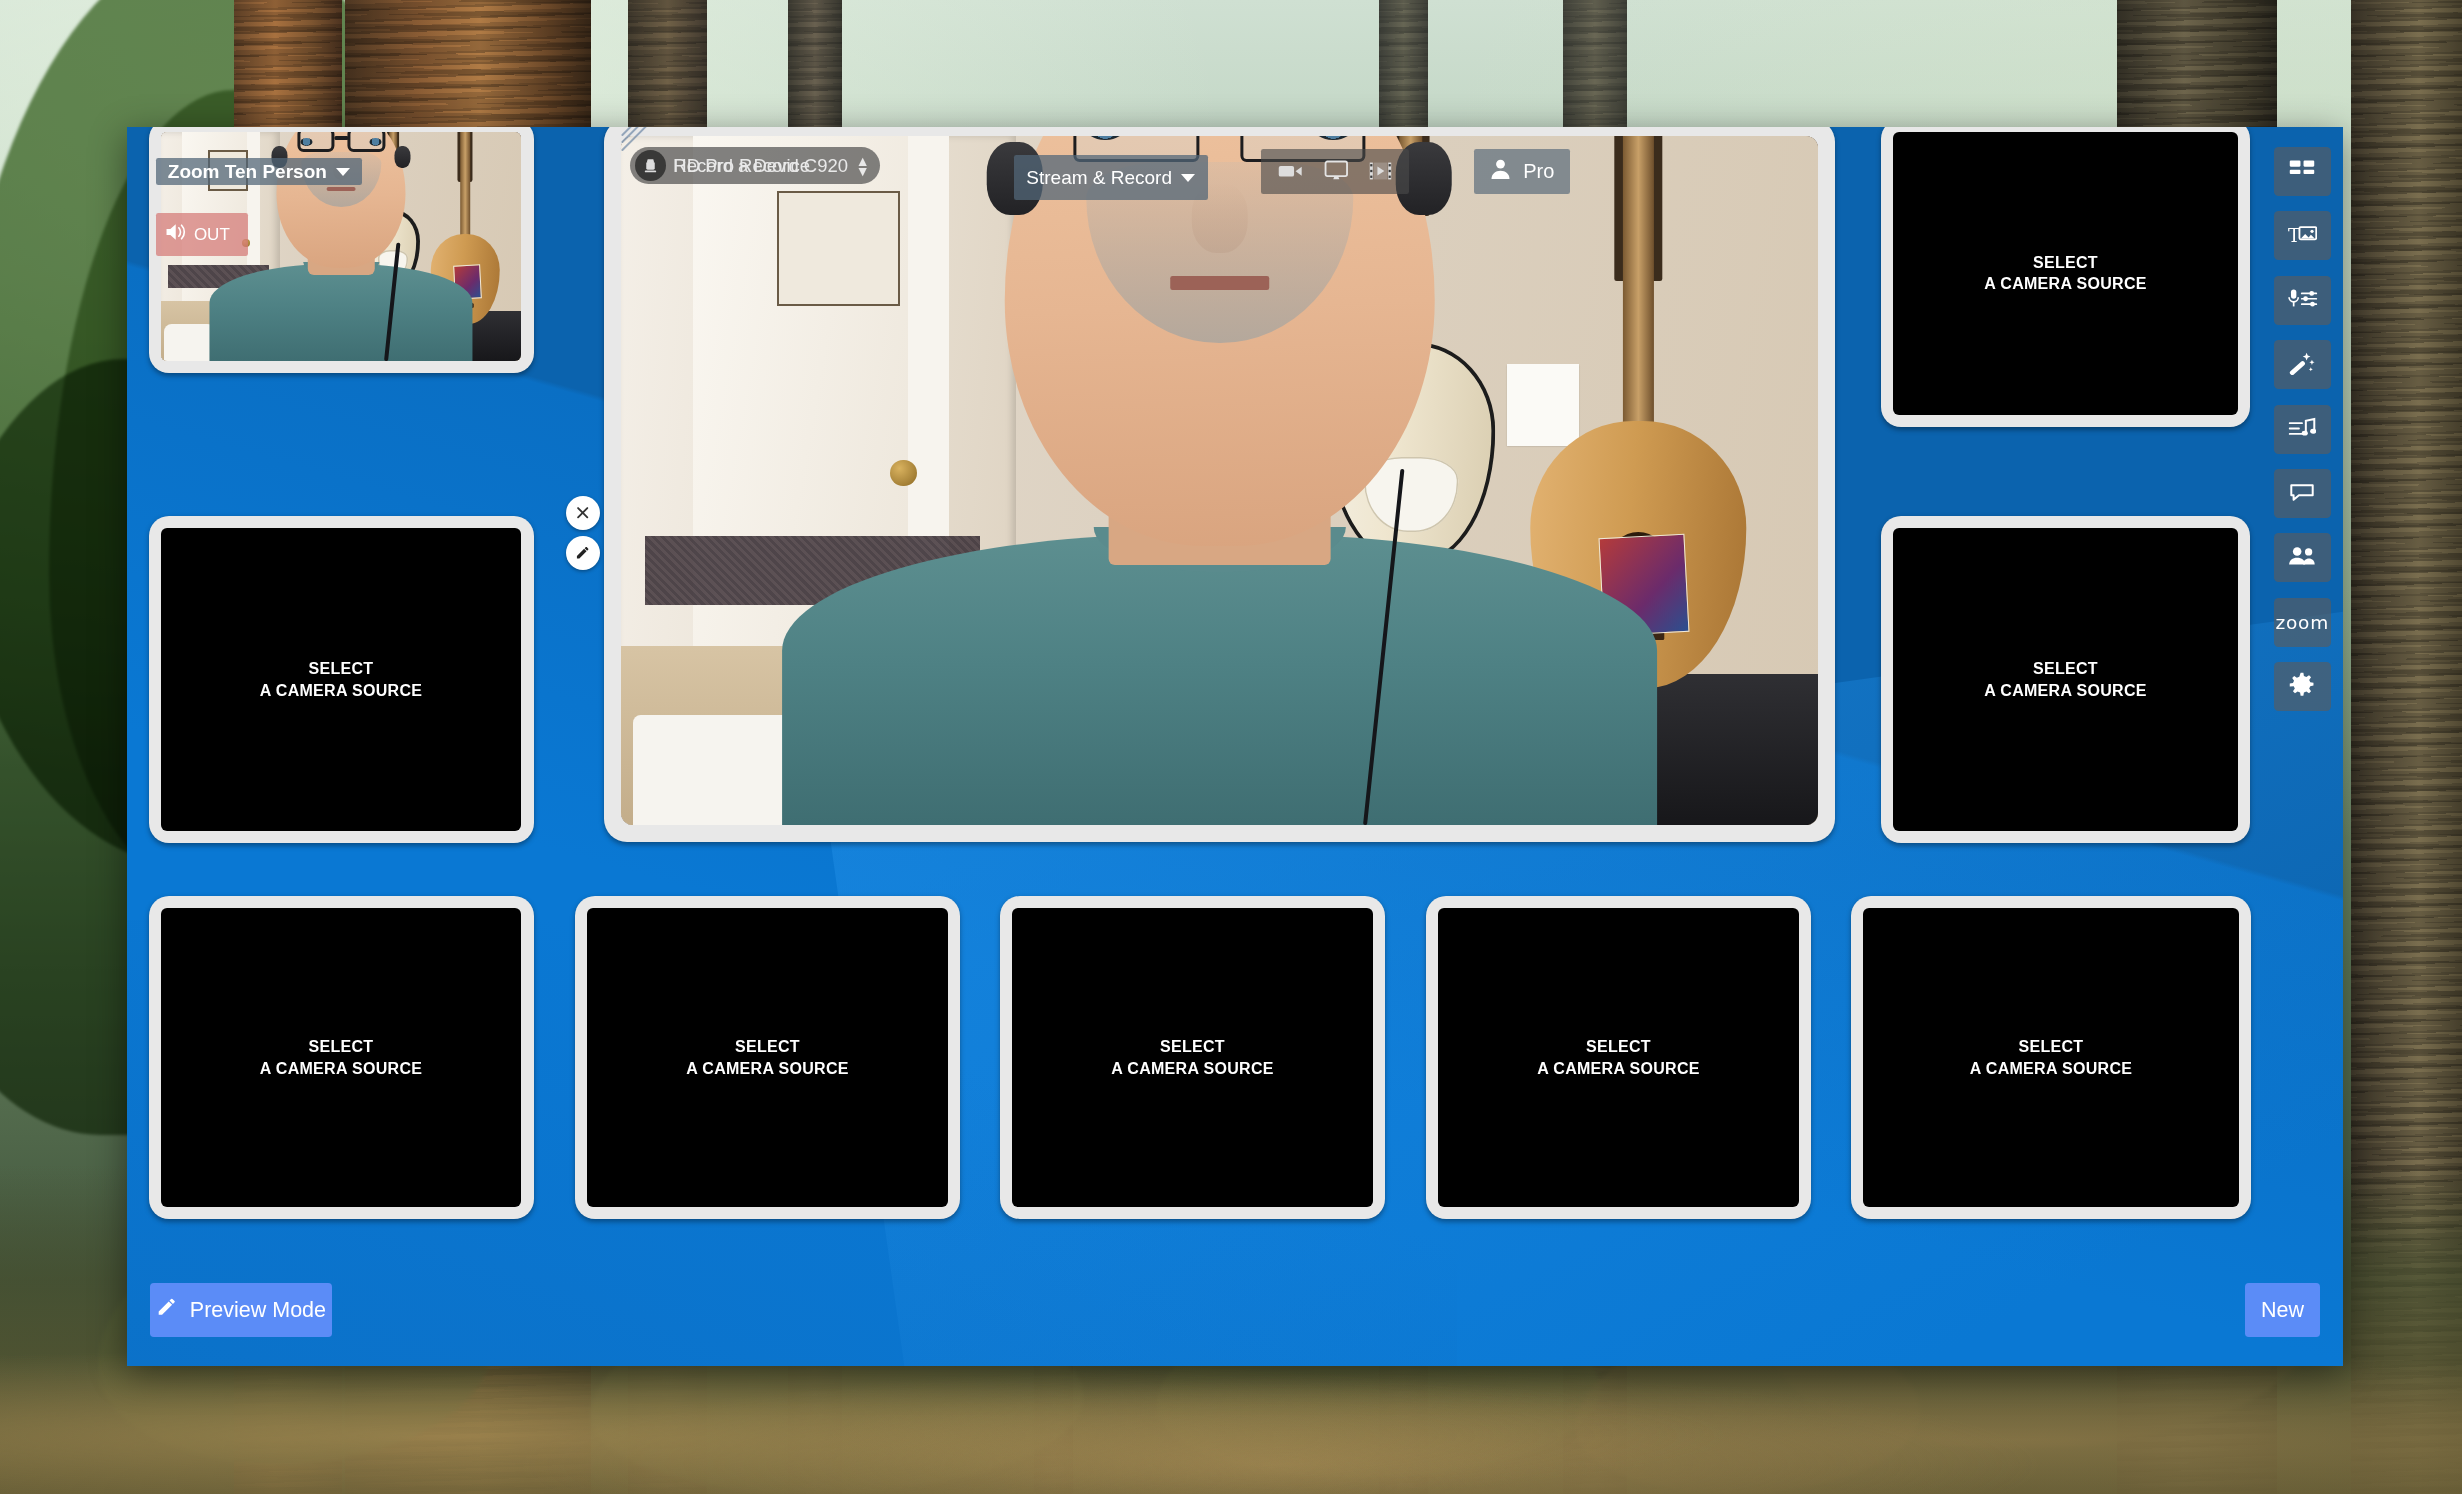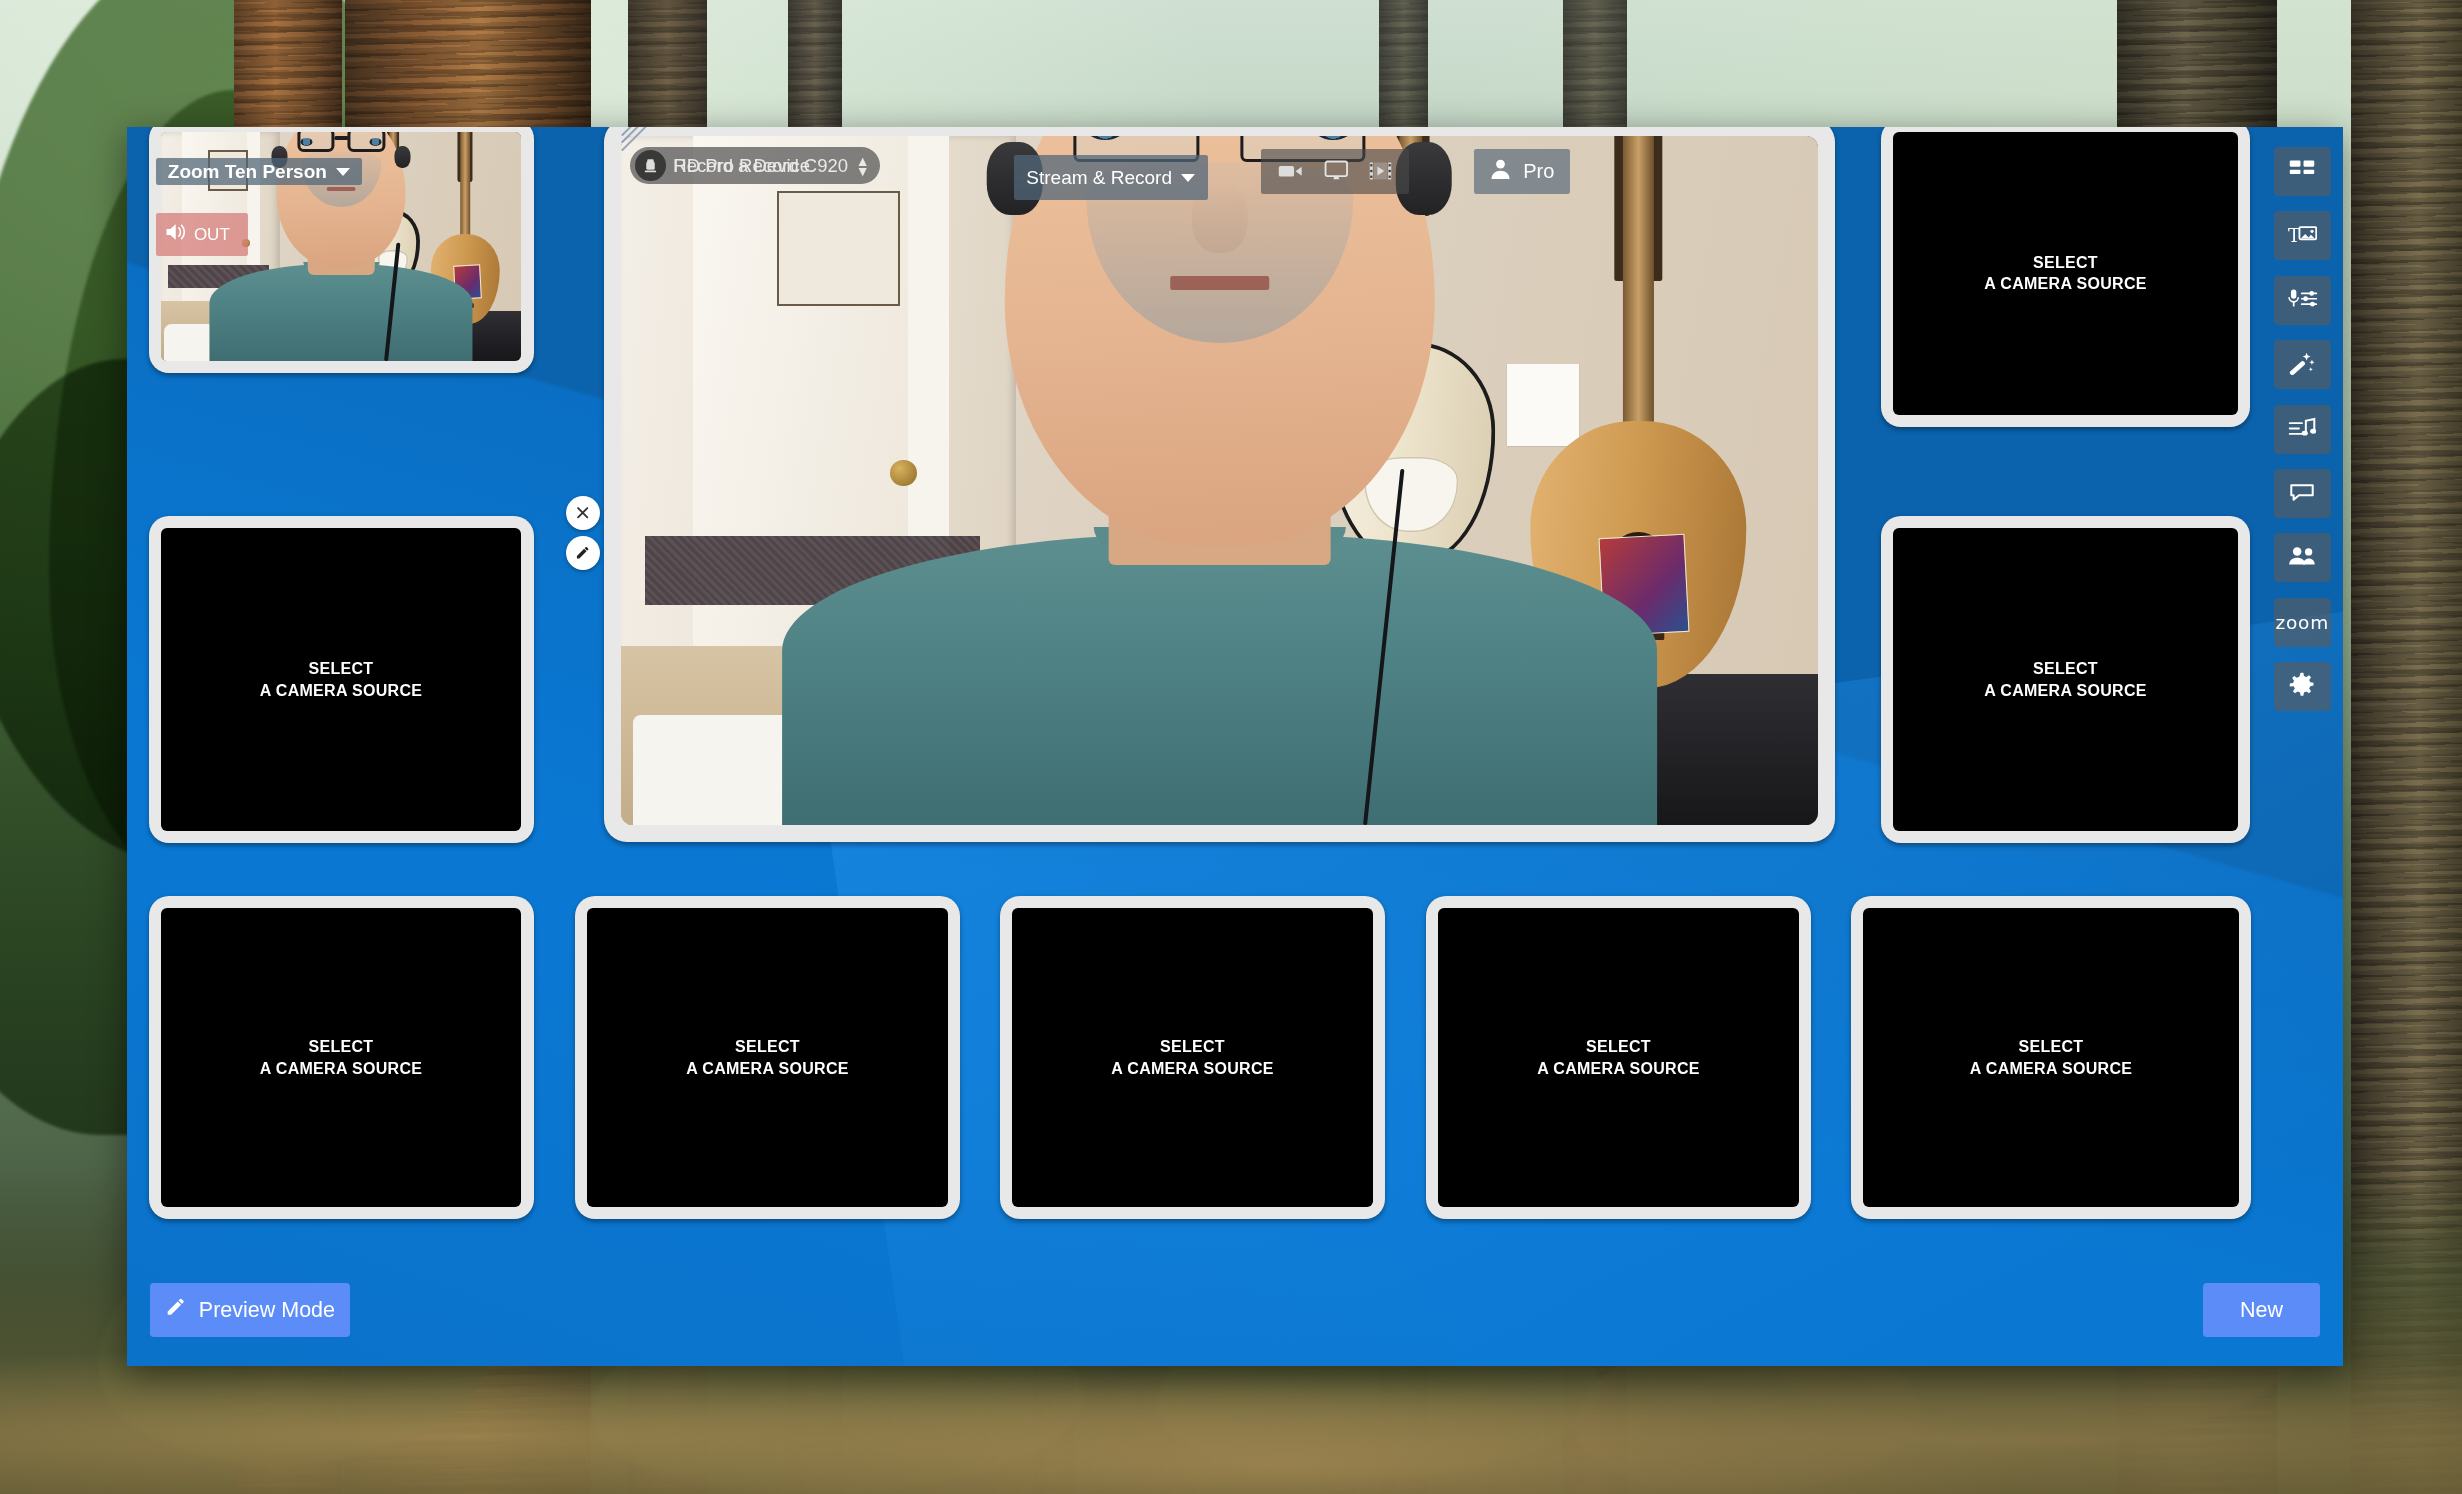--- a/index.html
+++ b/index.html
@@ -212,24 +212,24 @@
   .rail-btn{
     width:57px;height:49px;border-radius:4.6px;background:rgba(92,92,92,.62);
     display:flex;align-items:center;justify-content:center;color:#fff;
   }
   .rail-btn.word{font-size:18.5px;letter-spacing:0.8px;font-family:"DejaVu Sans",sans-serif;}
 
   
   .btn-blue{
     position:absolute;background:#5b8cf7;color:#fff;border-radius:3.8px;
     display:flex;align-items:center;gap:12.3px;
-    padding:0 15px;box-sizing:border-box;height:54px;font-size:21.5px;justify-content:center;
+    padding:0 6px;box-sizing:border-box;height:54px;font-size:21.5px;justify-content:center;
   }
   #preview-mode-button{left:23px;bottom:29px;}
-  #new-button{right:23px;bottom:29px;padding:0 37px;justify-content:center;}
+  #new-button{right:23px;bottom:29px;padding:0 16px;justify-content:center;}
 </style>
 </head>
 <body>
 
 <div id="desktop-bg">
   <div class="sky"></div>
   <div class="glow"></div>
   <div class="glow2"></div>
 
   <div class="conifer" style="left:-2%;top:-4%;width:22%;height:62%;background:#6f8f5c;"></div>

